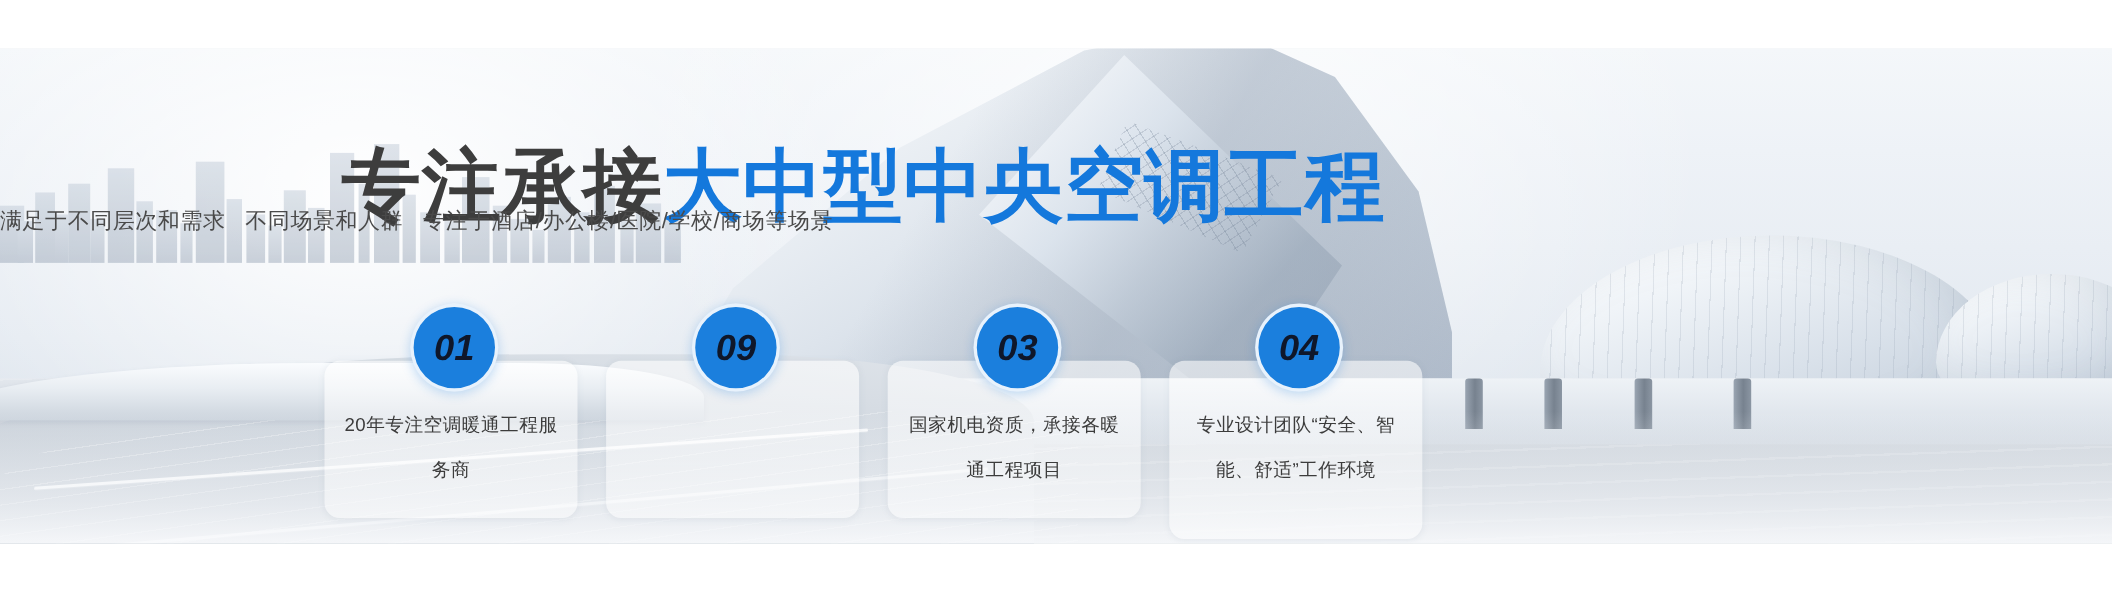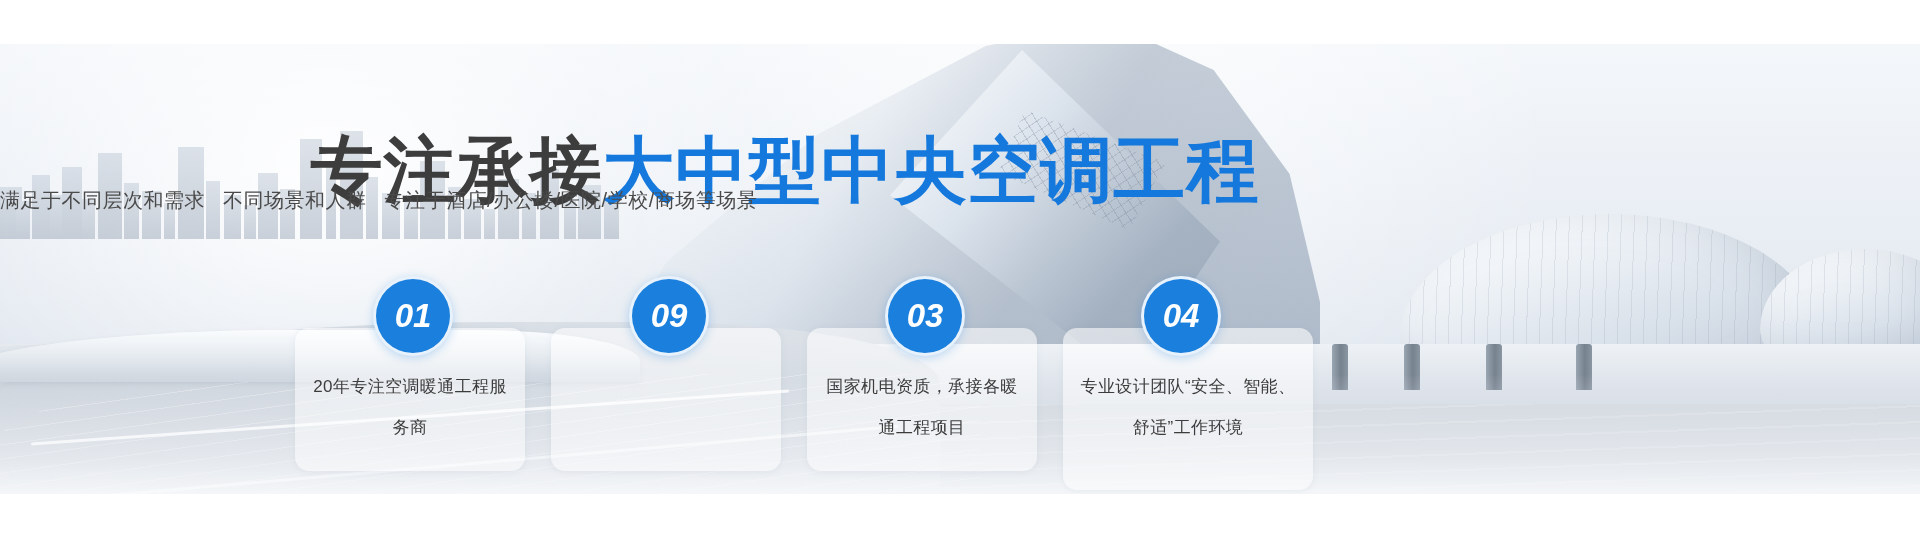--- a/index.html
+++ b/index.html
@@ -265,21 +265,21 @@
   .badge {
     position: absolute;
     top: -52px;
     left: 78px;
     width: 74px;
     height: 74px;
     border-radius: 50%;
     background: #1b7fdd;
     border: 3px solid rgba(255,255,255,0.9);
     box-shadow: 0 2px 10px rgba(27,127,221,0.28);
-    color: #ffffff;
+    color: #0f172a;
     font-size: 33px;
     font-weight: bold;
     font-style: italic;
     display: flex;
     align-items: center;
     justify-content: center;
     letter-spacing: 0px;
   }
 </style>
 </head>
@@ -377,20 +377,20 @@
 
       <div class="card" style="left:256px;">
         <div class="badge">09</div>
       </div>
 
       <div class="card" style="left:512px;">
         <div class="badge">03</div>
         <div class="card-text">国家机电资质，承接各暖通工程项目</div>
       </div>
 
-      <div class="card" style="left:768px; height:162px;padding-left:20px;">
+      <div class="card" style="left:768px; height:162px;">
         <div class="badge">04</div>
         <div class="card-text">专业设计团队“安全、智能、舒适”工作环境</div>
       </div>
 
     </div>
   </div>
 </div>
 
 </body></html>

